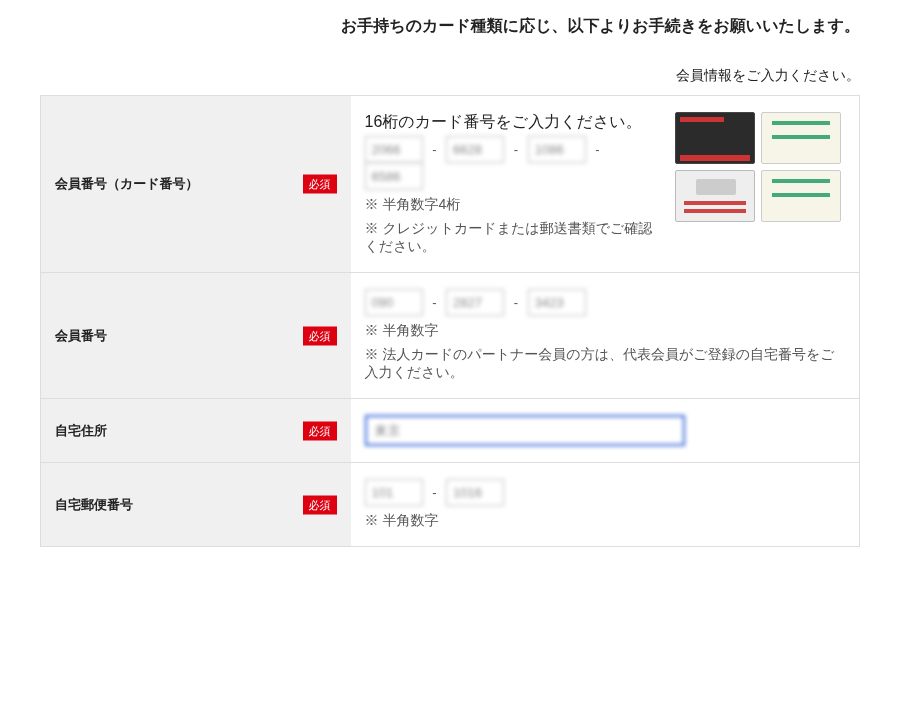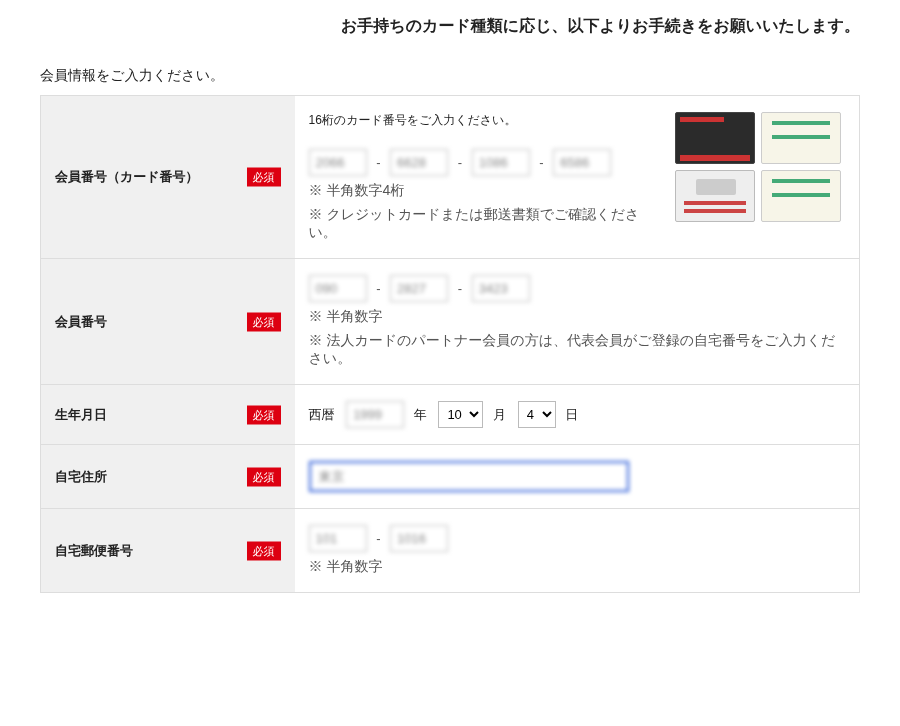--- a/index.html
+++ b/index.html
@@ -13,58 +13,59 @@
     .container { padding: 10px 40px 30px 40px; }
     .heading {
       text-align: right;
       font-size: 16px;
       font-weight: bold;
       padding: 6px 0 30px 0;
     }
     .subhead {
       font-size: 14px;
       padding-bottom: 10px;
+      text-align: right;
     }
     .form-table {
       width: 100%;
       border-collapse: collapse;
       border: 1px solid #ddd;
     }
     .form-table > tbody > tr > th,
     .form-table > tbody > tr > td {
       border-bottom: 1px solid #ddd;
       padding: 16px 14px;
       vertical-align: middle;
       text-align: left;
     }
     .form-table > tbody > tr > th {
       background: #f0f0f0;
-      width: 254px;
+      width: 310px;
       font-size: 13px;
       font-weight: bold;
       position: relative;
     }
     .form-table > tbody > tr > td {
       background: #fff;
     }
     .required {
       display: inline-block;
       background: #d01;
       color: #fff;
       font-size: 11px;
       font-weight: normal;
       padding: 2px 6px;
       position: absolute;
       right: 14px;
       top: 50%;
       transform: translateY(-50%);
     }
     .field-top-text {
-      font-size: 12px;
-      margin-bottom: 20px;
+      font-size: 16px;
+      margin-bottom: 3px;
     }
     .note {
       font-size: 14px;
       color: #555;
       margin-top: 6px;
     }
     input[type=text] {
       border: 1px solid #bbb;
       padding: 5px 6px;
       font-size: 13px;
@@ -185,39 +186,20 @@
             <span class="sep">-</span>
             <input type="text" class="w-short" value="2827" style="">
             <span class="sep">-</span>
             <input type="text" class="w-short" value="3423" style="">
           </div>
           <div class="note">※ 半角数字</div>
           <div class="note">※ 法人カードのパートナー会員の方は、代表会員がご登録の自宅番号をご入力ください。</div>
         </td>
       </tr>
 
-      <tr>
-        <th>
-          <span>生年月日</span>
-          <span class="required">必須</span>
-        </th>
-        <td>
-          <span class="unit" style="padding-left:0">西暦</span>
-          <input type="text" class="w-short" value="1999" style="">
-          <span class="unit">年</span>
-          <select class="no-blur">
-            <option>10</option>
-          </select>
-          <span class="unit">月</span>
-          <select class="no-blur">
-            <option>4</option>
-          </select>
-          <span class="unit">日</span>
-        </td>
-      </tr>
 
       <tr>
         <th>
           <span>自宅住所</span>
           <span class="required">必須</span>
         </th>
         <td>
           <input type="text" class="w-long address-input" value="東京" style="">
         </td>
       </tr>

